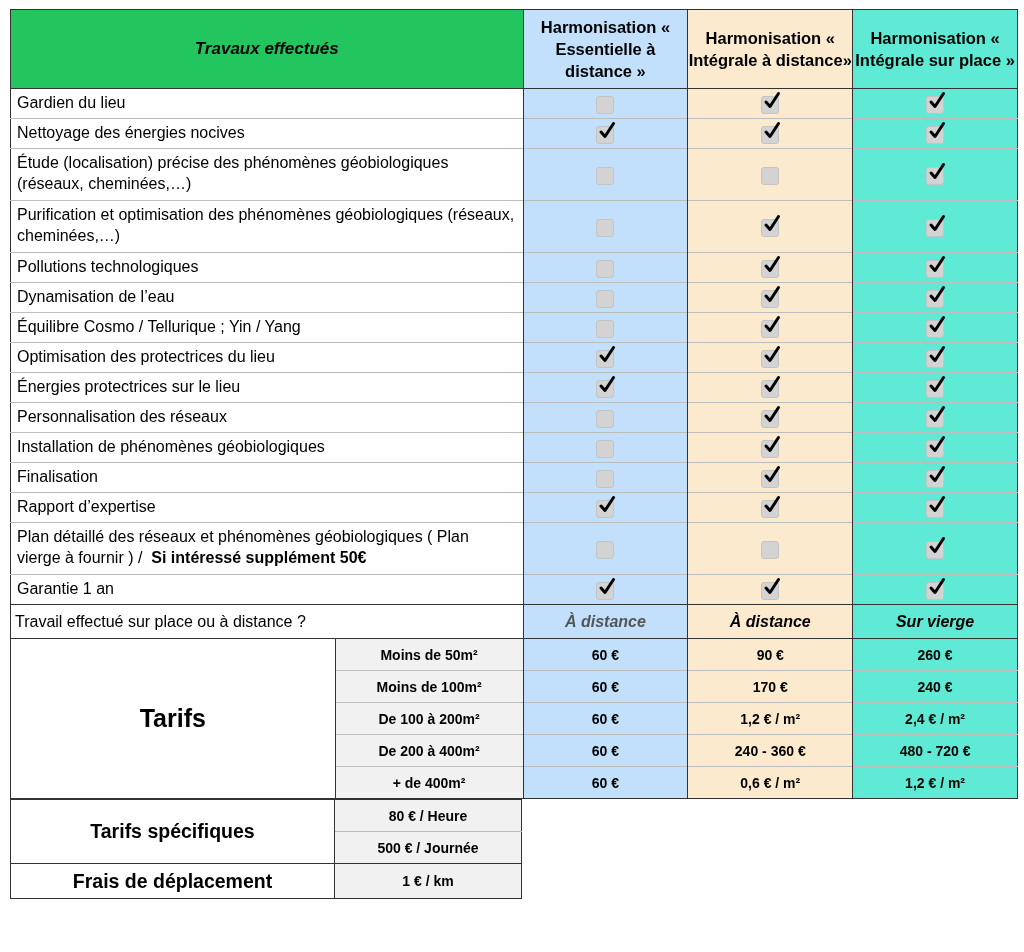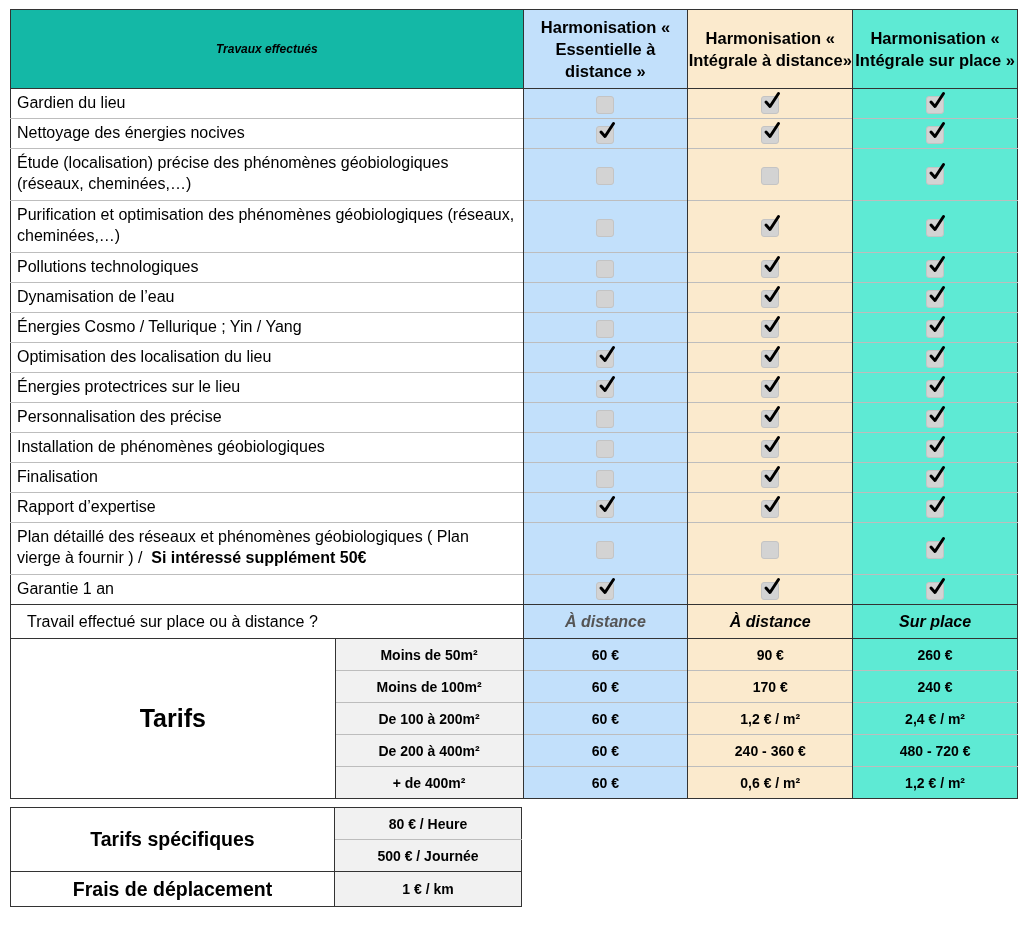--- a/index.html
+++ b/index.html
@@ -12,41 +12,41 @@
     .col-a { width: 323px; }
     .col-b { width: 187px; }
     .col-c { width: 164px; }
     .col-d { width: 164px; }
     .col-e { width: 164px; }
     .c-blue { background: #c2e0fb; }
     .c-lo { background: #fbeacd; }
     .c-or { background: #5eead4; }
     .hdr { height: 79px; }
     .hdr th { font-weight: bold; font-size: 16.5px; line-height: 22px; text-align: center; vertical-align: middle; }
-    .hdr th.title { font-style: italic; font-size: 12px; background: #14b8a6; }
+    .hdr th.title { font-style: italic; font-size: 17px; background: #22c55e; }
     .hdr th.plan { border-left: 1.5px solid #333; }
     tr.task td { border-top: 1px solid #bdbdbd; font-size: 16px; line-height: 21px; }
     tr.task td.label { padding: 0 6px 3px 6px; text-align: left; vertical-align: middle; background: #fff; }
     tr.task td.chk { text-align: center; vertical-align: middle; }
     tr.task td.chk.sep { border-left: 1.5px solid #333; }
     tr.task.first-task td { border-top: 1.5px solid #333; }
     tr.h1 td { height: 26px; }
     tr.h2 td { height: 48px; }
     .box { display: inline-block; width: 16px; height: 16px; border-radius: 3px; background: #d3d3d3; border: 1px solid #c4c4c4; position: relative; vertical-align: middle; }
     .box svg { position: absolute; left: 1px; top: -6px; width: 18px; height: 20px; }
     tr.mode td { border-top: 1.5px solid #333; height: 33px; font-size: 16px; text-align: center; vertical-align: middle; }
-    tr.mode td.label { text-align: left; padding-left: 16px; background: #fff; }
+    tr.mode td.label { text-align: left; padding-left: 4px; background: #fff; }
     tr.mode td.v { font-weight: bold; font-style: italic; border-left: 1.5px solid #333; }
     tr.mode td.v.muted { color: #555; }
     tr.price td { height: 31px; font-size: 14px; font-weight: bold; text-align: center; vertical-align: middle; border-top: 1px solid #bdbdbd; }
     tr.price.first-price td { border-top: 1.5px solid #333; }
     tr.price td.tarifs { background: #fff; font-size: 25px; border-right: 1.5px solid #333; border-top: 1.5px solid #333; }
     tr.price td.size { background: #f1f1f1; }
     tr.price td.pv { border-left: 1.5px solid #333; }
-    .extra { width: 512px; margin-top: 8px; }
+    .extra { width: 512px; margin-top: 0; }
     .extra td { font-weight: bold; text-align: center; vertical-align: middle; }
     .extra td.big { font-size: 19.5px; width: 323px; border-right: 1.5px solid #333; background: #fff; }
     .extra td.small { font-size: 14px; height: 31px; background: #f1f1f1; }
     .extra tr.r2 td.small { border-top: 1px solid #bdbdbd; }
     .extra tr.r3 td { border-top: 1.5px solid #333; }
     .extra tr.r3 td.small { height: 34px; }
   </style>
 </head>
 <body>
 
@@ -122,31 +122,31 @@
           <td class="label" colspan="2"><span>Dynamisation de l’eau</span></td>
           <td class="chk sep c-blue"><span class="box"></span></td>
           <td class="chk sep c-lo"><span class="box"><svg viewBox="0 0 18 20">
                 <path d="M3 11 L7 15.5 L15.5 2.5" fill="none" stroke="#000" stroke-width="3" stroke-linecap="round" stroke-linejoin="round"></path>
               </svg></span></td>
           <td class="chk sep c-or"><span class="box"><svg viewBox="0 0 18 20">
                 <path d="M3 11 L7 15.5 L15.5 2.5" fill="none" stroke="#000" stroke-width="3" stroke-linecap="round" stroke-linejoin="round"></path>
               </svg></span></td>
         </tr>
         <tr class="task h1">
-          <td class="label" colspan="2"><span>Énergies Cosmo / Tellurique ; Yin / Yang</span></td>
-          <td class="chk sep c-blue"><span class="box"></span></td>
-          <td class="chk sep c-lo"><span class="box"><svg viewBox="0 0 18 20">
-                <path d="M3 11 L7 15.5 L15.5 2.5" fill="none" stroke="#000" stroke-width="3" stroke-linecap="round" stroke-linejoin="round"></path>
-              </svg></span></td>
-          <td class="chk sep c-or"><span class="box"><svg viewBox="0 0 18 20">
-                <path d="M3 11 L7 15.5 L15.5 2.5" fill="none" stroke="#000" stroke-width="3" stroke-linecap="round" stroke-linejoin="round"></path>
-              </svg></span></td>
-        </tr>
-        <tr class="task h1">
-          <td class="label" colspan="2"><span>Optimisation des localisation du lieu</span></td>
+          <td class="label" colspan="2"><span>Équilibre Cosmo / Tellurique ; Yin / Yang</span></td>
+          <td class="chk sep c-blue"><span class="box"></span></td>
+          <td class="chk sep c-lo"><span class="box"><svg viewBox="0 0 18 20">
+                <path d="M3 11 L7 15.5 L15.5 2.5" fill="none" stroke="#000" stroke-width="3" stroke-linecap="round" stroke-linejoin="round"></path>
+              </svg></span></td>
+          <td class="chk sep c-or"><span class="box"><svg viewBox="0 0 18 20">
+                <path d="M3 11 L7 15.5 L15.5 2.5" fill="none" stroke="#000" stroke-width="3" stroke-linecap="round" stroke-linejoin="round"></path>
+              </svg></span></td>
+        </tr>
+        <tr class="task h1">
+          <td class="label" colspan="2"><span>Optimisation des protectrices du lieu</span></td>
           <td class="chk sep c-blue"><span class="box"><svg viewBox="0 0 18 20">
                 <path d="M3 11 L7 15.5 L15.5 2.5" fill="none" stroke="#000" stroke-width="3" stroke-linecap="round" stroke-linejoin="round"></path>
               </svg></span></td>
           <td class="chk sep c-lo"><span class="box"><svg viewBox="0 0 18 20">
                 <path d="M3 11 L7 15.5 L15.5 2.5" fill="none" stroke="#000" stroke-width="3" stroke-linecap="round" stroke-linejoin="round"></path>
               </svg></span></td>
           <td class="chk sep c-or"><span class="box"><svg viewBox="0 0 18 20">
                 <path d="M3 11 L7 15.5 L15.5 2.5" fill="none" stroke="#000" stroke-width="3" stroke-linecap="round" stroke-linejoin="round"></path>
               </svg></span></td>
         </tr>
@@ -156,21 +156,21 @@
                 <path d="M3 11 L7 15.5 L15.5 2.5" fill="none" stroke="#000" stroke-width="3" stroke-linecap="round" stroke-linejoin="round"></path>
               </svg></span></td>
           <td class="chk sep c-lo"><span class="box"><svg viewBox="0 0 18 20">
                 <path d="M3 11 L7 15.5 L15.5 2.5" fill="none" stroke="#000" stroke-width="3" stroke-linecap="round" stroke-linejoin="round"></path>
               </svg></span></td>
           <td class="chk sep c-or"><span class="box"><svg viewBox="0 0 18 20">
                 <path d="M3 11 L7 15.5 L15.5 2.5" fill="none" stroke="#000" stroke-width="3" stroke-linecap="round" stroke-linejoin="round"></path>
               </svg></span></td>
         </tr>
         <tr class="task h1">
-          <td class="label" colspan="2"><span>Personnalisation des précise</span></td>
+          <td class="label" colspan="2"><span>Personnalisation des réseaux</span></td>
           <td class="chk sep c-blue"><span class="box"></span></td>
           <td class="chk sep c-lo"><span class="box"><svg viewBox="0 0 18 20">
                 <path d="M3 11 L7 15.5 L15.5 2.5" fill="none" stroke="#000" stroke-width="3" stroke-linecap="round" stroke-linejoin="round"></path>
               </svg></span></td>
           <td class="chk sep c-or"><span class="box"><svg viewBox="0 0 18 20">
                 <path d="M3 11 L7 15.5 L15.5 2.5" fill="none" stroke="#000" stroke-width="3" stroke-linecap="round" stroke-linejoin="round"></path>
               </svg></span></td>
         </tr>
         <tr class="task h1">
           <td class="label" colspan="2"><span>Installation de phénomènes géobiologiques</span></td>
@@ -223,21 +223,21 @@
           <td class="chk sep c-or"><span class="box"><svg viewBox="0 0 18 20">
                 <path d="M3 11 L7 15.5 L15.5 2.5" fill="none" stroke="#000" stroke-width="3" stroke-linecap="round" stroke-linejoin="round"></path>
               </svg></span></td>
         </tr>
       </tbody>
     <tbody>
       <tr class="mode">
         <td class="label" colspan="2">Travail effectué sur place ou à distance ?</td>
         <td class="v c-blue muted">À distance</td>
         <td class="v c-lo">À distance</td>
-        <td class="v c-or">Sur place</td>
+        <td class="v c-or">Sur vierge</td>
       </tr>
     </tbody>
     <tbody id="price-body">
         <tr class="price first-price">
           <td class="tarifs" rowspan="5">Tarifs</td>
           <td class="size">Moins de 50m²</td>
           <td class="pv c-blue">60 €</td>
           <td class="pv c-lo">90 €</td>
           <td class="pv c-or">260 €</td>
         </tr>

